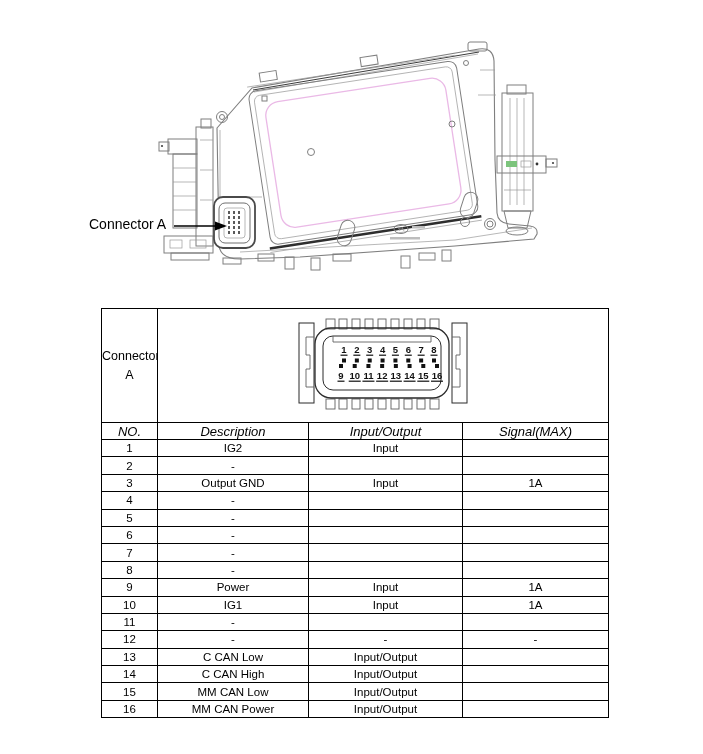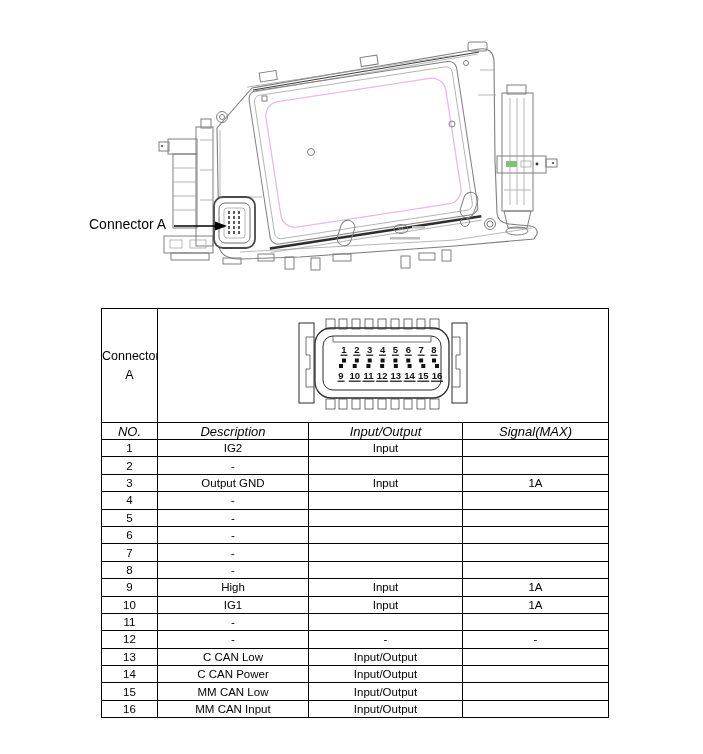--- a/index.html
+++ b/index.html
@@ -332,21 +332,21 @@
 
   <tr>
     <td>8</td>
     <td>-</td>
     <td></td>
     <td></td>
   </tr>
 
   <tr>
     <td>9</td>
-    <td>High</td>
+    <td>Power</td>
     <td>Input</td>
     <td>1A</td>
   </tr>
 
   <tr>
     <td>10</td>
     <td>IG1</td>
     <td>Input</td>
     <td>1A</td>
   </tr>
@@ -367,33 +367,33 @@
 
   <tr>
     <td>13</td>
     <td>C CAN Low</td>
     <td>Input/Output</td>
     <td></td>
   </tr>
 
   <tr>
     <td>14</td>
-    <td>C CAN Power</td>
+    <td>C CAN High</td>
     <td>Input/Output</td>
     <td></td>
   </tr>
 
   <tr>
     <td>15</td>
     <td>MM CAN Low</td>
     <td>Input/Output</td>
     <td></td>
   </tr>
 
   <tr>
     <td>16</td>
-    <td>MM CAN Input</td>
+    <td>MM CAN Power</td>
     <td>Input/Output</td>
     <td></td>
   </tr>
 </tbody>
   </table>
 </div>
 
 </body></html>

